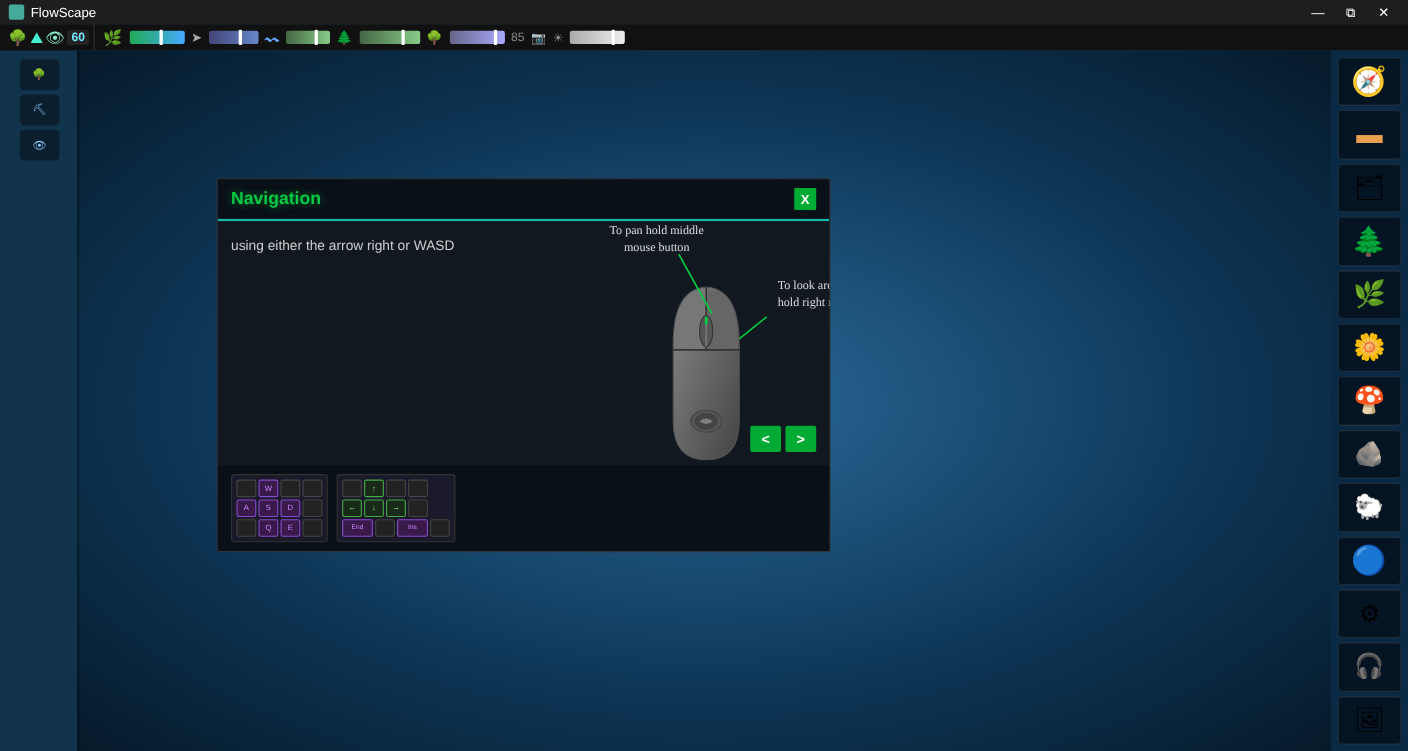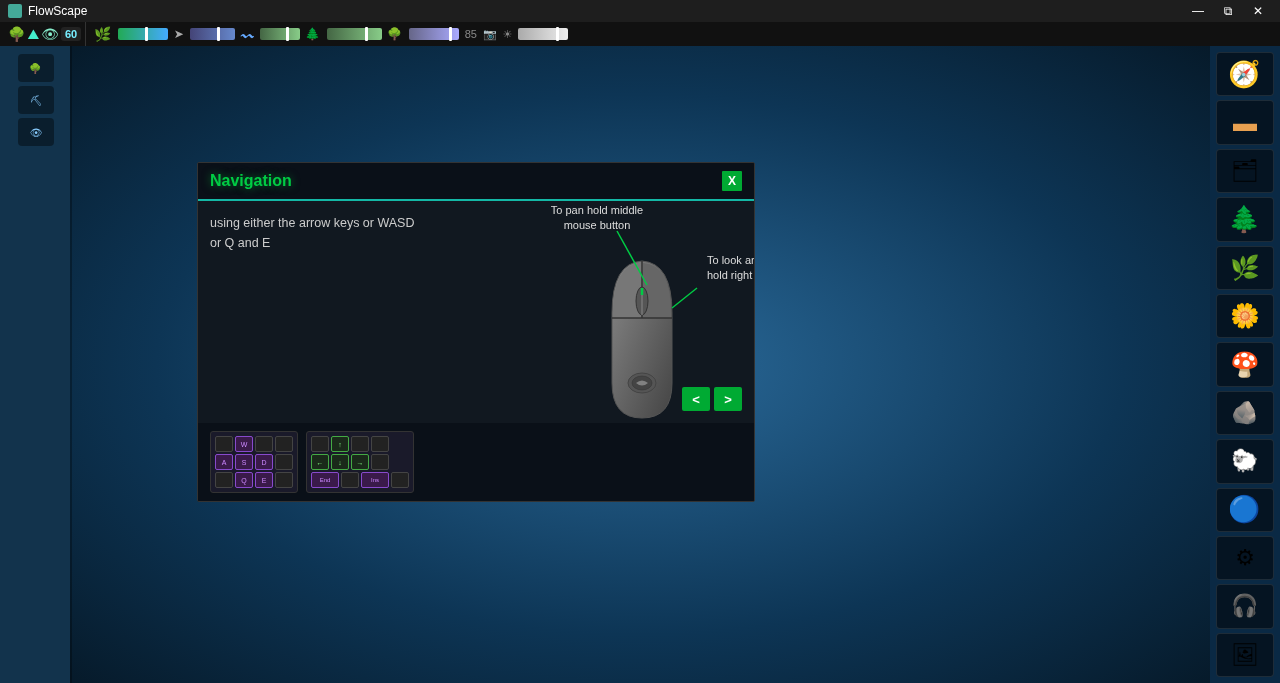--- a/index.html
+++ b/index.html
@@ -190,20 +190,21 @@
     .dialog-left {
       flex: 1;
       color: #ccc;
       font-size: 12.5px;
       line-height: 1.6;
     }
     .dialog-right {
       width: 200px;
       position: relative;
       flex-shrink: 0;
+      font-family: Liberation Serif, serif;
     }
 
     
     .keyboard-area {
       display: flex;
       gap: 8px;
       padding: 8px 12px;
       background: #0a1018;
     }
     .key-group {
@@ -394,22 +395,21 @@
   </div>
 </div>
 
 <div class="dialog">
   <div class="dialog-header">
     <span class="dialog-title">Navigation</span>
     <button class="dialog-close">X</button>
   </div>
   <div class="dialog-body">
     <div class="dialog-left">
-      <p>using either the arrow keys or WASD</p>
-      <p>or Q and E</p>
+      <p>using either the arrow right or WASD</p>
     </div>
     <div class="dialog-right" style="position:relative;">
 
       <div style="position:absolute;top:-10px;left:-10px;color:#ddd;font-size:11px;text-align:center;width:130px;line-height:1.4;z-index:10;">
         <span style="white-space:pre-line;">To pan hold middle
 mouse button</span>
       </div>
 
       <div style="position:absolute;top:40px;right:-95px;color:#ddd;font-size:11px;text-align:left;z-index:10;width:130px;line-height:1.4;">
         <span style="white-space:pre-line;">To look around

